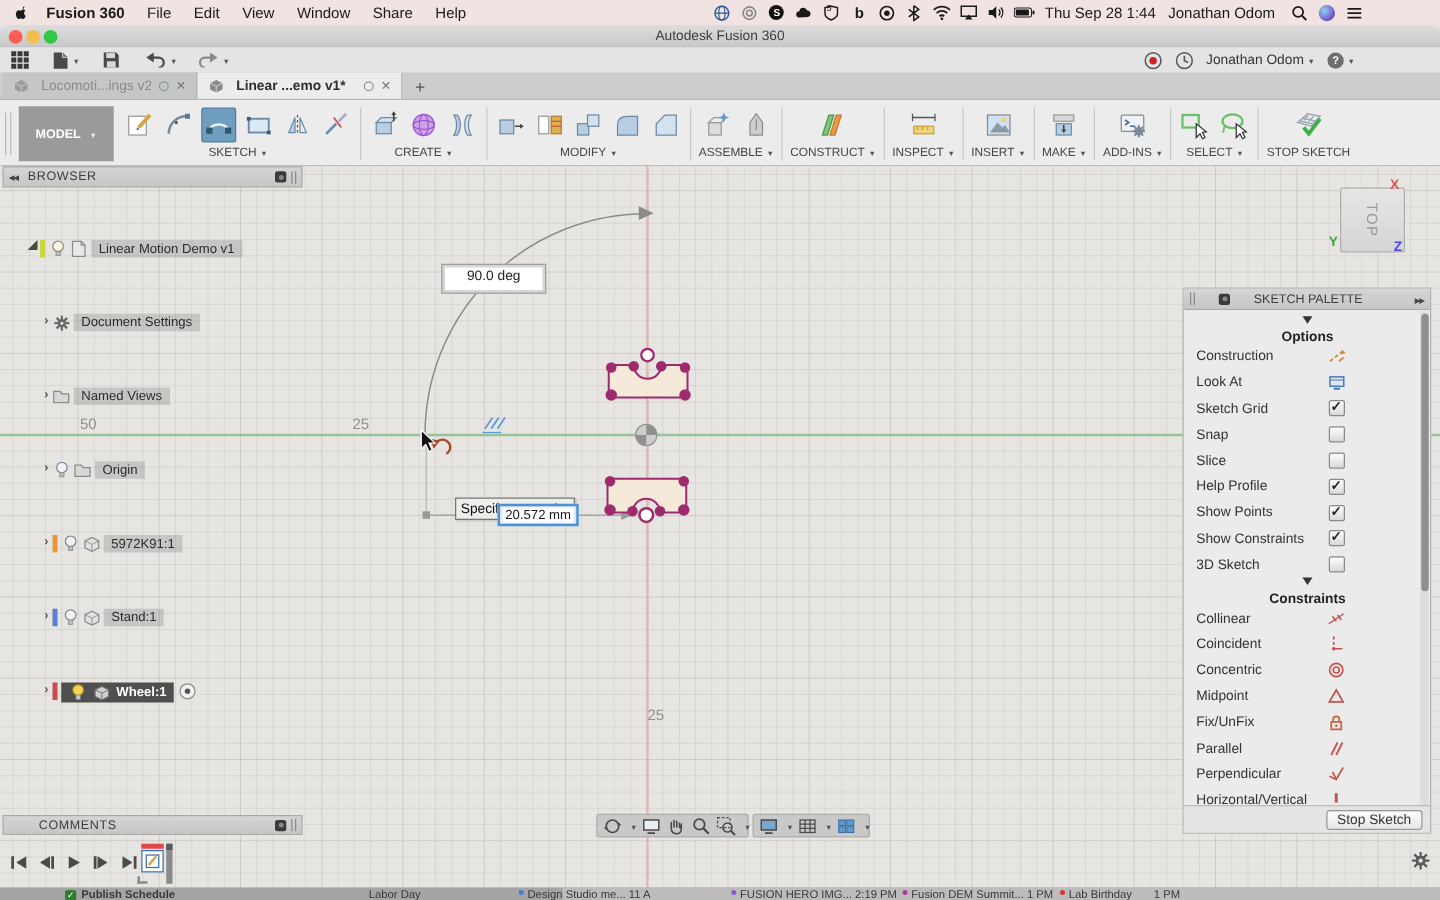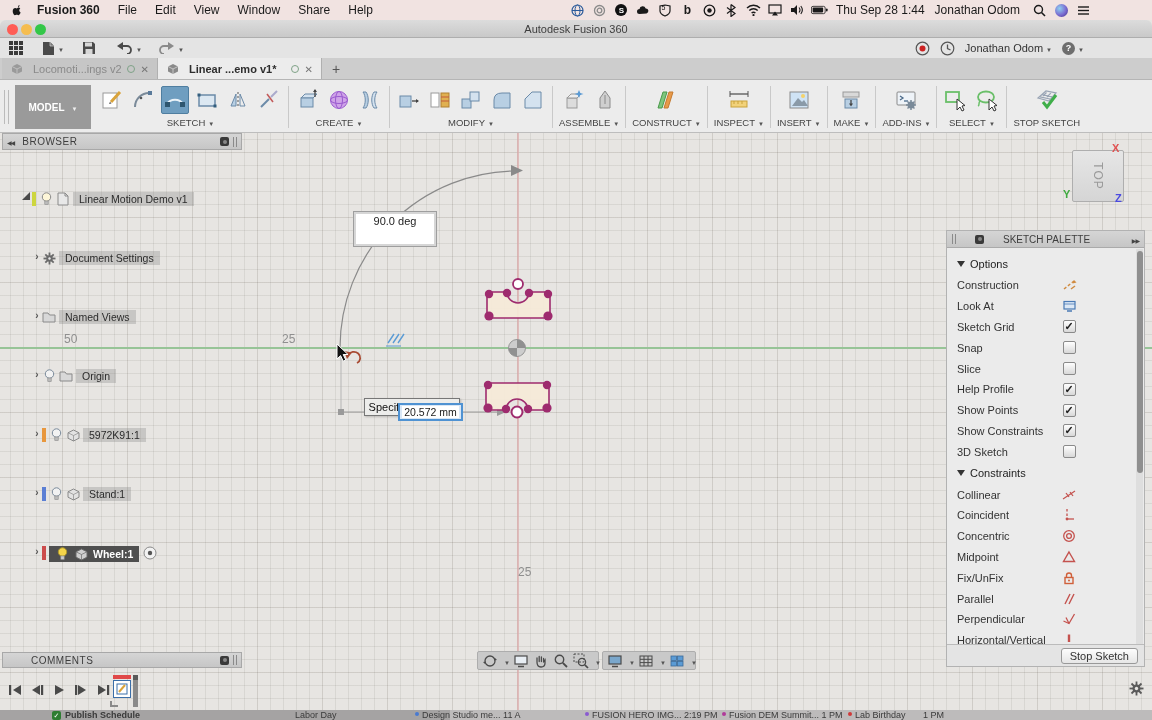--- a/index.html
+++ b/index.html
@@ -67,21 +67,21 @@
     background-image:
       linear-gradient(90deg, rgba(90,85,75,.10) 1px, transparent 1px),
       linear-gradient(0deg, rgba(90,85,75,.10) 1px, transparent 1px),
       linear-gradient(90deg, rgba(90,85,75,.08) 1px, transparent 1px),
       linear-gradient(0deg, rgba(90,85,75,.08) 1px, transparent 1px);
     background-size:13px 13px, 13px 13px, 65px 65px, 65px 65px;
     background-position:10px 0, 0 7px, 62px 0, 0 20px; }
   .axis-h { position:absolute; left:0; top:347px; width:1152px; height:2px; }
   .axis-v { position:absolute; left:517px; top:133px; width:2px; height:577px; opacity:.75; }
   .gridnum { position:absolute; font-size:12px; color:#8f8f8f; }
-  .anglebox { position:absolute; left:353px; top:211px; width:84px; height:36px; background:#d6d6d6; border:1px solid #9e9e9e; padding:2px; }
+  .anglebox { position:absolute; left:353px; top:211px; width:84px; height:24px; background:#d6d6d6; border:1px solid #9e9e9e; padding:2px; }
   .anglebox .inner { width:100%; height:100%; background:#fff; text-align:center; font-size:11px; color:#222; line-height:14px; }
   .tooltip { position:absolute; left:364px; top:368px; width:96px; height:18px; background:#ededeb; border:1px solid #777; font-size:11px; color:#111; text-align:center; line-height:16px; box-shadow:1px 1px 2px rgba(0,0,0,.2);margin-top:30px; }
   .dimbox { position:absolute; left:398px; top:403px; width:65px; height:18px; background:#d9e7f6; border:2px solid #4f92d2; display:flex; align-items:center; justify-content:center; }
   .dimbox .dimtext { background:#fff; font-size:10.5px; color:#1a1a1a; padding:0 2px; white-space:nowrap; }
   .viewcube { position:absolute; left:1072px; top:150px; width:52px; height:52px; background:linear-gradient(#e6e6e6,#d5d5d5); border:1px solid #aeaeae; border-radius:2px; display:flex; align-items:center; justify-content:center; }
   .viewcube .face { transform:rotate(90deg); font-size:12px; color:#9a9a9a; letter-spacing:1px; }
   .axislabel { position:absolute; font-size:11px; font-weight:bold; }
 
   
   .panelhead { background:linear-gradient(#d5d5d5,#c6c6c6); border:1px solid #a8a8a8; display:flex; align-items:center; font-size:10px; color:#3d3d3d; letter-spacing:.5px; padding:0 4px; }
@@ -100,21 +100,21 @@
   .exp { width:0; height:0; border-bottom:8px solid #4a4a4a; border-left:8px solid transparent; margin-right:2px; }
   .cbar { width:4px; height:14px; margin-right:3px; }
   .chip { background:rgba(120,120,120,.28); padding:1px 6px; font-size:10.5px; color:#2b2b2b; white-space:nowrap; display:flex; align-items:center; gap:5px; }
   .chip.selected { background:#4f4f4f; color:#fff; font-weight:bold; }
   .ticon { display:inline-flex; width:14px; height:14px; align-items:center; justify-content:center; margin-right:3px; }
 
   
   .palette { position:absolute; left:946px; top:230px; width:199px; height:437px; background:#ebebeb; border:1px solid #b2b2b2; }
   .palettehead { height:17px; display:flex; align-items:center; gap:19px; padding:0 5px; background:linear-gradient(#d5d5d5,#c6c6c6); border-bottom:1px solid #aaa; font-size:10px; color:#3d3d3d; }
   .pbody { position:absolute; left:0; top:18px; right:9px; bottom:22px; overflow:hidden; padding:4px 0 0 10px; }
-  .psection { display:flex; align-items:center; gap:5px; height:22px; font-weight:normal; font-size:11px; color:#222; }
+  .psection { display:flex; align-items:center; gap:5px; height:22px; font-weight:bold; font-size:11px; color:#222;flex-direction:column; }
   .tri-down { width:0; height:0; border-top:6px solid #333; border-left:4px solid transparent; border-right:4px solid transparent; }
   .prow { display:flex; align-items:center; height:20.8px; font-size:11px; color:#333; }
   .prow .plabel { width:104px; white-space:nowrap; }
   .pctrl { width:16px; display:flex; justify-content:center; }
   .cbox { width:13px; height:13px; border:1px solid #8a8a8a; border-radius:2px; background:linear-gradient(#fefefe,#d8d8d8); font-size:11px; font-weight:bold; color:#222; line-height:11px; text-align:center; }
   .pscroll { position:absolute; right:1px; top:18px; width:7px; bottom:22px; background:#dedede; }
   .pthumb { position:absolute; left:0.5px; top:2px; width:6px; height:222px; background:#8f8f8f; border-radius:3px; }
   .pfooter { position:absolute; left:0; bottom:0; width:100%; height:22px; border-top:1px solid #bbb; background:#e4e4e4; display:flex; justify-content:flex-end; align-items:center; padding:0 6px; }
   .stopbtn { background:linear-gradient(#fdfdfd,#e6e6e6); border:1px solid #999; border-radius:3px; font-size:11px; color:#333; padding:1px 8px; }
 

